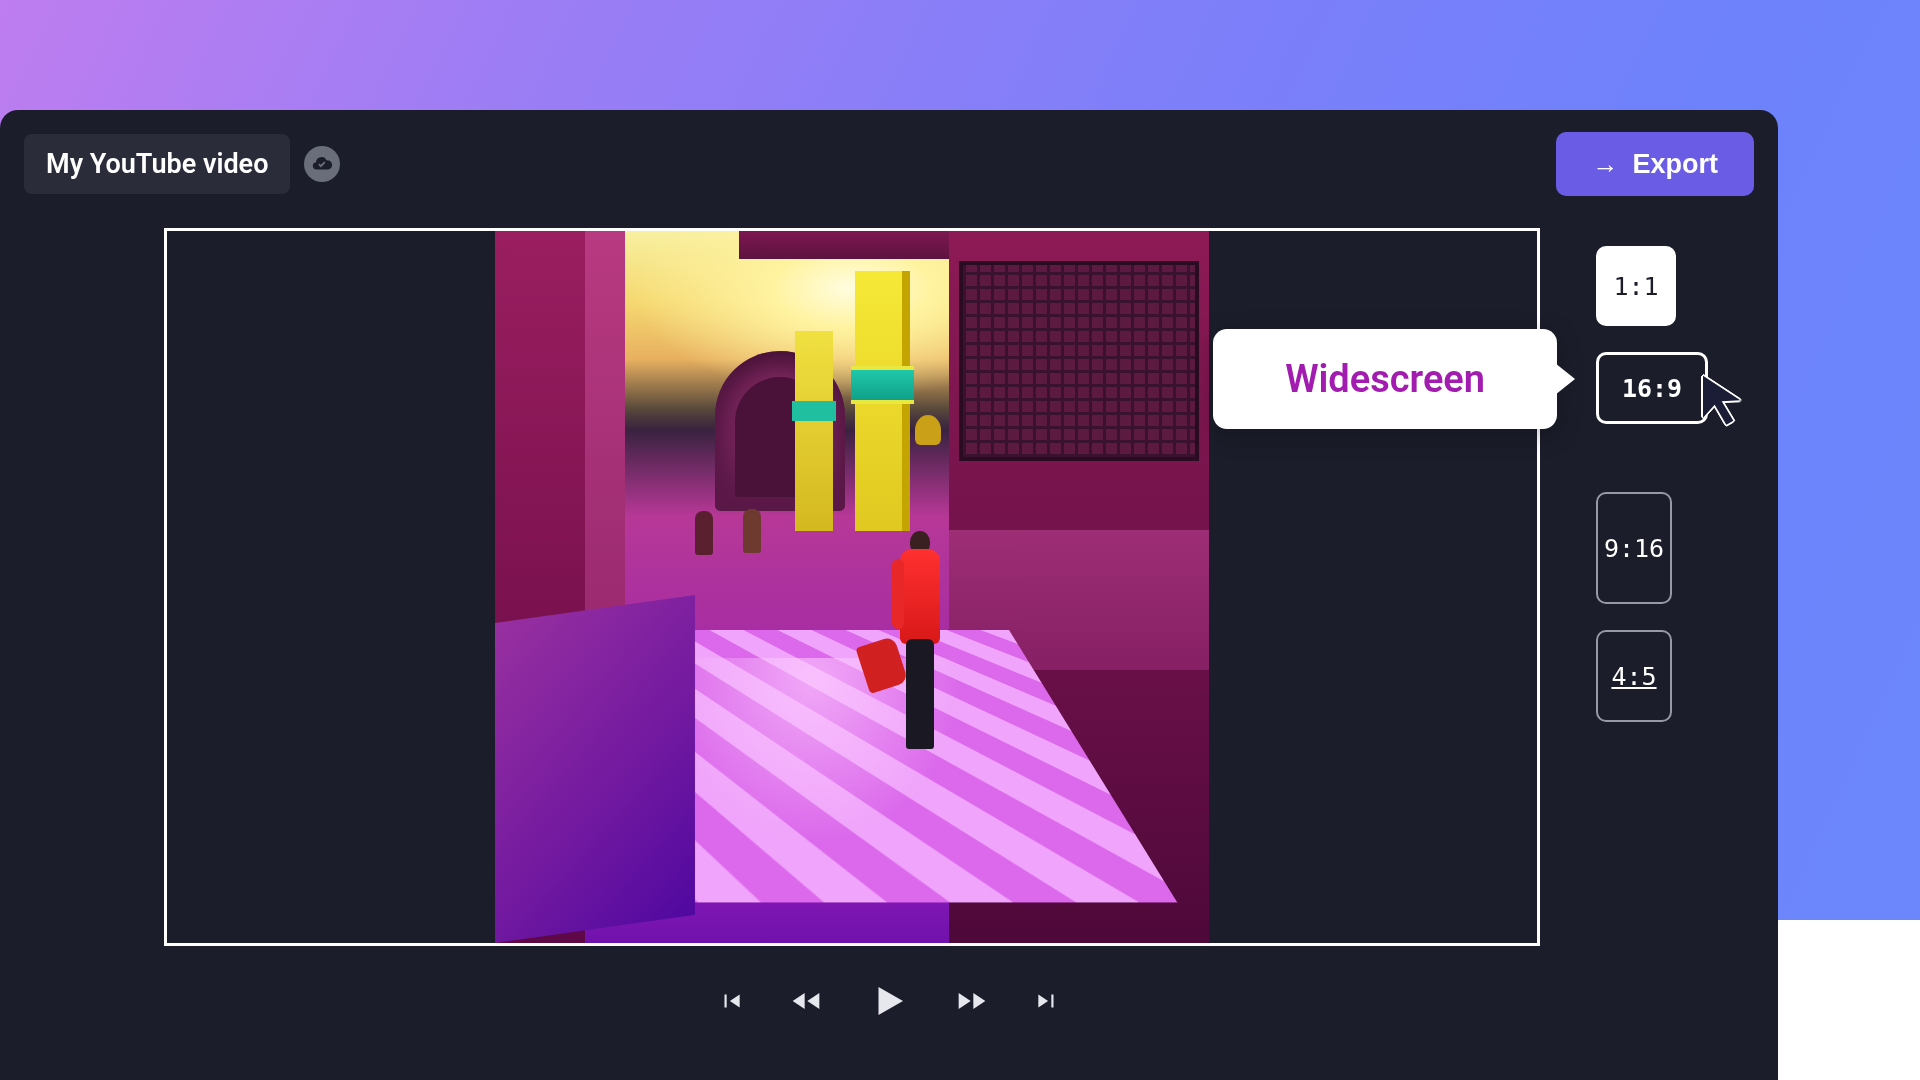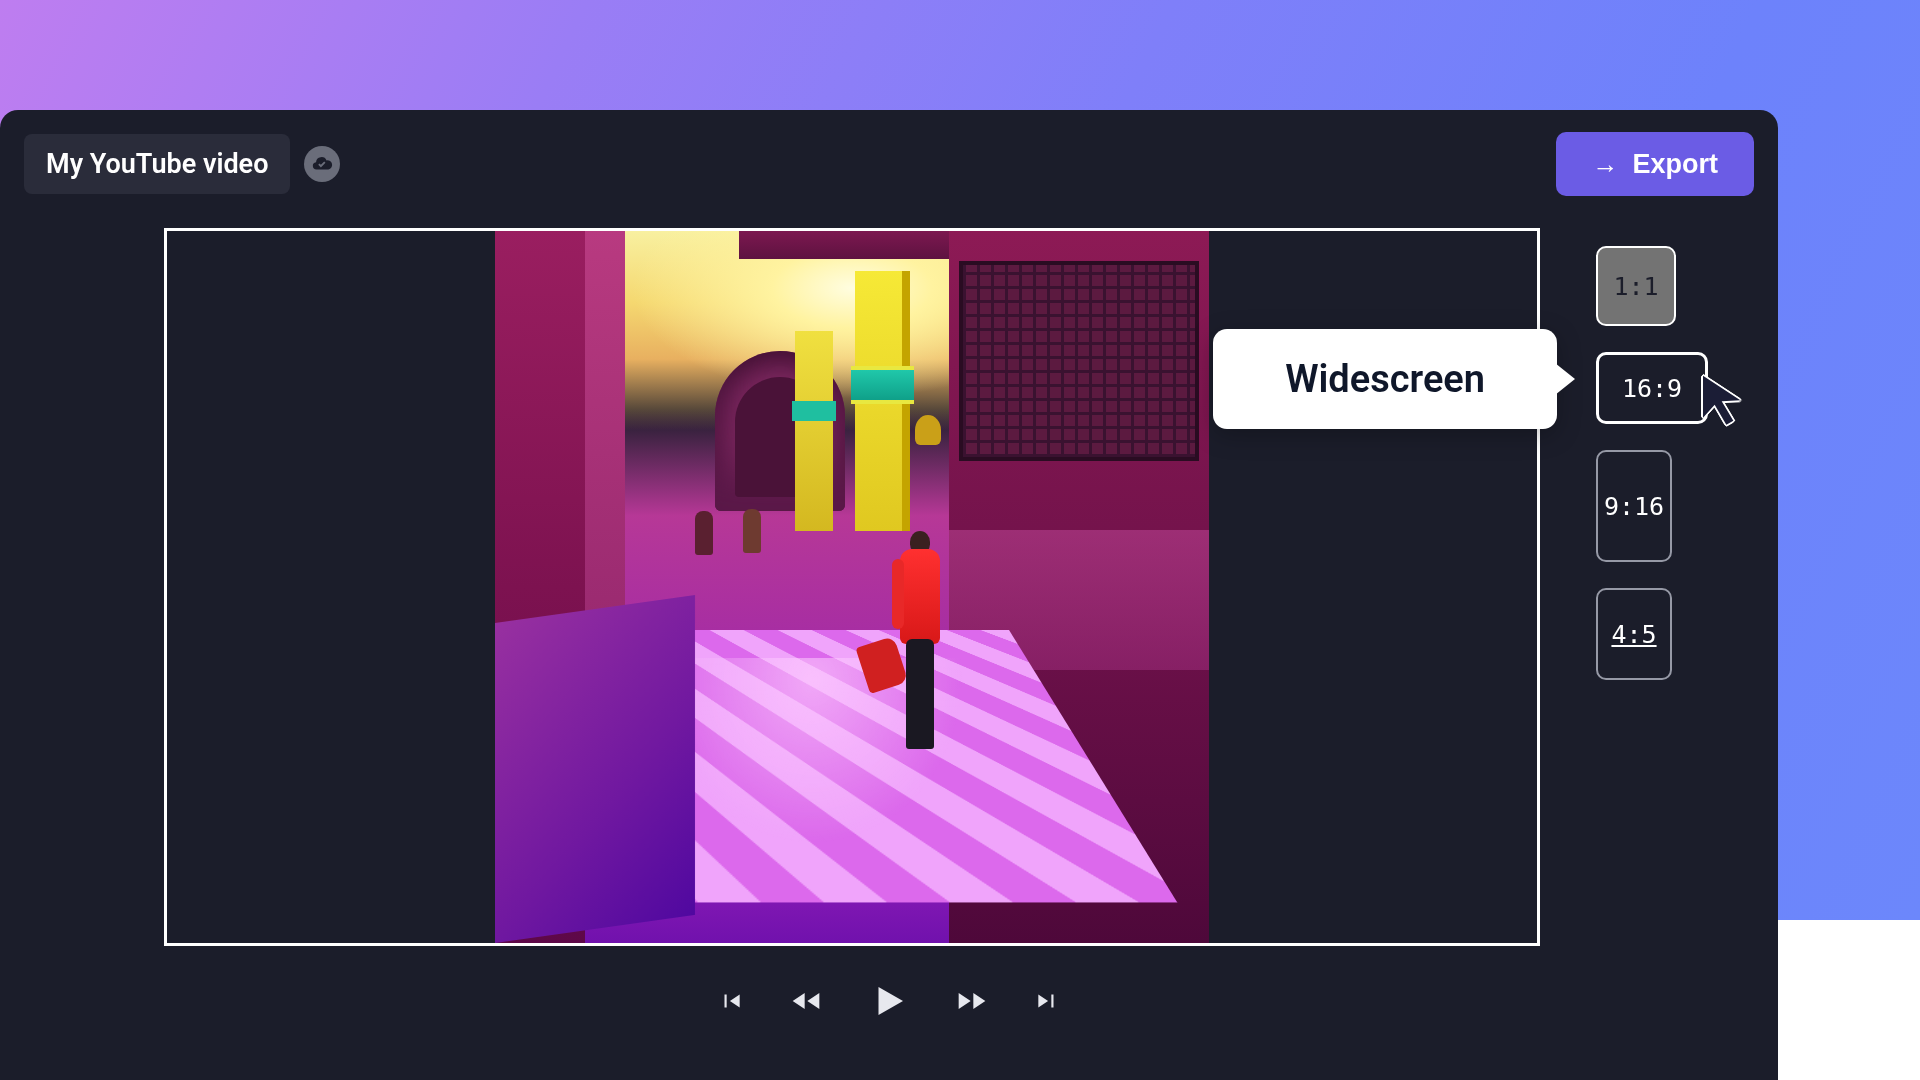--- a/index.html
+++ b/index.html
@@ -50,30 +50,30 @@
 .person .head{position:absolute;left:20px;top:0;width:20px;height:22px;background:#3a2020;border-radius:50% 50% 40% 40%;}
 .person .torso{position:absolute;left:10px;top:18px;width:40px;height:95px;background:linear-gradient(180deg,#ff3030,#d81818);border-radius:12px 12px 6px 6px;}
 .person .arm{position:absolute;left:2px;top:28px;width:12px;height:70px;background:#e82828;border-radius:6px;}
 .person .legs{position:absolute;left:16px;top:108px;width:28px;height:110px;background:#1a1822;border-radius:6px 6px 3px 3px;}
 .person .bag{position:absolute;left:-28px;top:110px;width:40px;height:48px;background:#d02020;transform:rotate(-18deg);border-radius:4px 10px 10px 4px;}
 .fig-small{position:absolute;width:18px;height:44px;background:#5a2030;border-radius:8px 8px 3px 3px;}
 .fig-small.f1{left:200px;top:280px;}
 .fig-small.f2{left:248px;top:278px;background:#6e3a30;}
 .bell{position:absolute;left:420px;top:184px;width:26px;height:30px;background:#caa018;border-radius:50% 50% 20% 20%;}
 
-.tooltip { position:absolute; right:-20px; top:98px; background:#fff; color:#0f172a; font-size:38px; font-weight:600; padding:28px 72px; border-radius:14px; box-shadow:0 6px 24px rgba(0,0,0,.25); }
+.tooltip { position:absolute; right:-20px; top:98px; background:#fff; color:#a21caf; font-size:38px; font-weight:600; padding:28px 72px; border-radius:14px; box-shadow:0 6px 24px rgba(0,0,0,.25); }
 .tooltip::after{content:"";position:absolute;right:-18px;top:50%;transform:translateY(-50%);border-left:20px solid #fff;border-top:16px solid transparent;border-bottom:16px solid transparent;}
 
 .ratio-col { display:flex; flex-direction:column; gap:26px; padding-top:18px; position:relative; }
 .ratio-btn { background:transparent; color:#fff; border:2px solid #9699a6; border-radius:10px; font-family:monospace; font-size:25px; font-weight:500; cursor:pointer; display:flex; align-items:center; justify-content:center; }
-.ratio-btn.filled { background:#737373; color:#1b1d2a; border-color:#fff; }
+.ratio-btn.filled { background:#ffffff; color:#1b1d2a; border-color:#fff; }
 .ratio-btn.sel { border-color:#fff; border-width:3px; }
 .r-11{width:80px;height:80px;}
-.r-169{width:112px;height:72px;}
-.r-916{width:76px;height:112px;}
+.r-169{width:112px;height:72px;font-weight:bold;}
+.r-916{width:76px;height:112px;margin-top:42px;}
 .r-45{width:76px;height:92px;text-decoration:underline;}
 .r-219{width:134px;height:72px;}
 
 .cursor { position:absolute; width:56px; height:56px; pointer-events:none; }
 .cursor svg { width:56px; height:56px; filter:drop-shadow(1px 1px 0 #fff) drop-shadow(-1px -1px 0 #fff) drop-shadow(1px -1px 0 #fff) drop-shadow(-1px 1px 0 #fff);}
 
 .controls { display:flex; gap:46px; align-items:center; justify-content:center; margin-top:34px; }
 .ctl { background:none; border:none; cursor:pointer; display:flex; align-items:center; justify-content:center; }
 .ctl svg { fill:#e7e8ee; }
 .ctl.big svg { width:42px; height:42px; }

